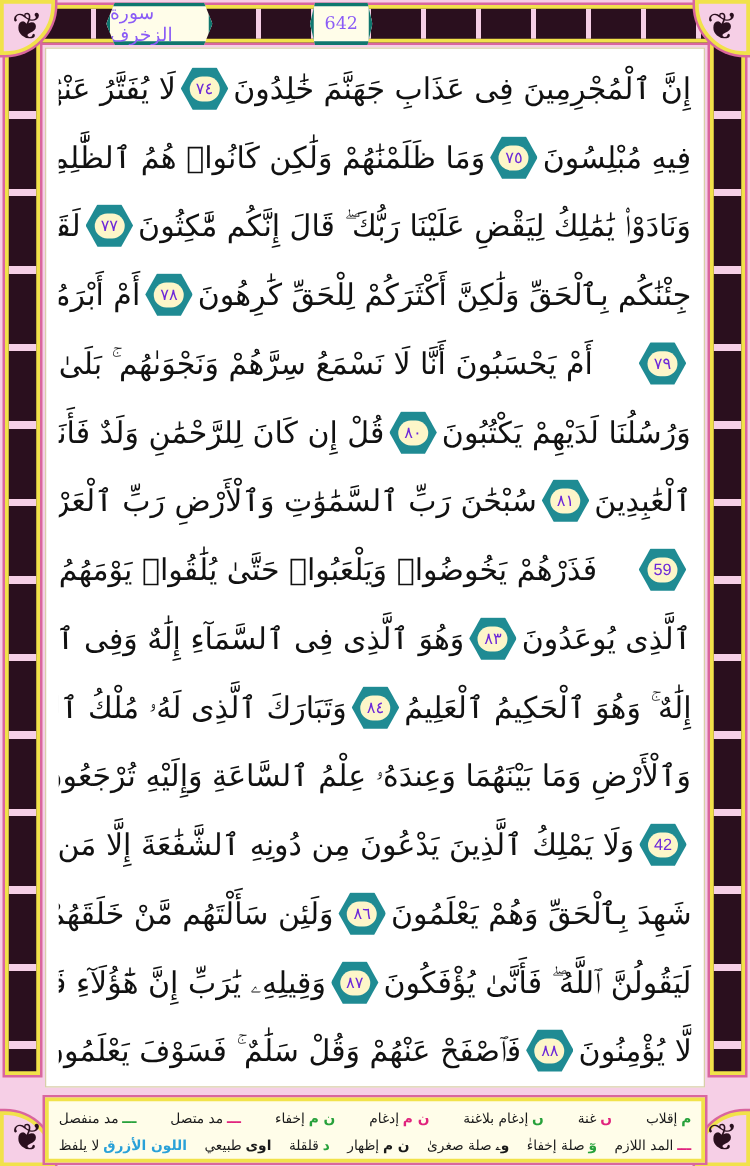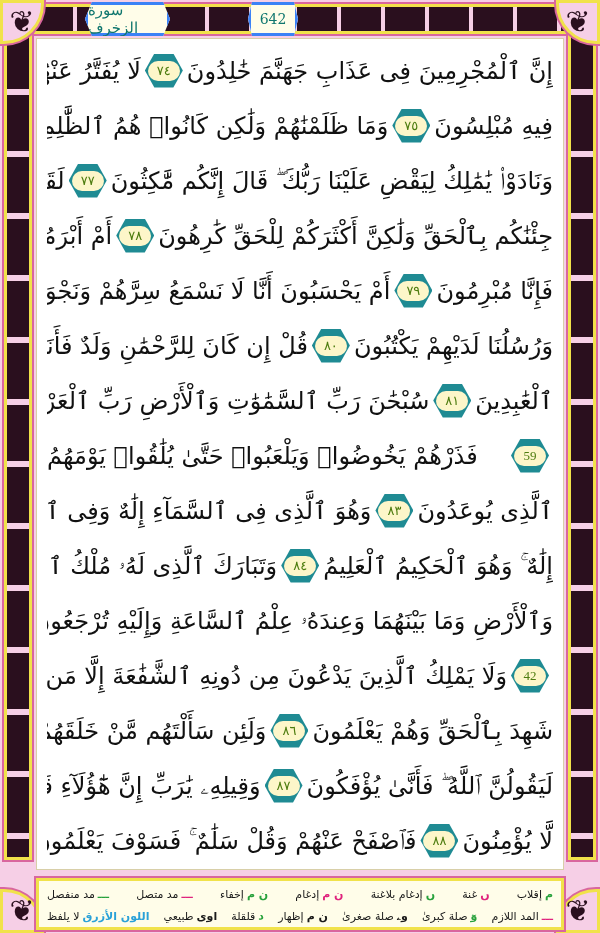--- a/index.html
+++ b/index.html
@@ -43,25 +43,25 @@
     }
     .corner.tl { left: 0; top: 0; border-radius: 0 0 40px 0; }
     .corner.tr { right: 0; top: 0; border-radius: 0 0 0 40px; }
     .corner.bl { left: 0; bottom: 0; border-radius: 0 40px 0 0; }
     .corner.br { right: 0; bottom: 0; border-radius: 40px 0 0 0; }
 
     
     .cartouche {
       position: absolute; top: 2px; height: 34px;
       background: #fffde9;
-      border: 3px solid #3b82f6;
+      border: 3px solid #0f766e;
       box-shadow: 0 0 0 2px #d9669e;
       clip-path: polygon(8% 0, 92% 0, 100% 50%, 92% 100%, 8% 100%, 0 50%);
       display: flex; align-items: center; justify-content: center;
-      color: #0f766e; font-family: "DejaVu Serif", serif;
+      color: #8b5cf6; font-family: "DejaVu Serif", serif;
     }
     .cartouche.surah { left: 85px; width: 85px; font-size: 15px; }
     .cartouche.page { left: 248px; width: 50px; font-size: 14px; }
     .cartouche.juz { left: 355px; width: 110px; font-size: 11px; }
 
     
     .text-box {
       position: absolute; left: 36px; top: 38px; width: 528px; height: 832px;
       background: #ffffff;
       border: 1px solid #d8cfa8;
@@ -88,24 +88,24 @@
       display: inline-flex; align-items: center; justify-content: center;
       width: 38px; height: 34px;
       margin: 0 4px;
       background: #1f8b93;
       clip-path: polygon(25% 0, 75% 0, 100% 50%, 75% 100%, 25% 100%, 0 50%);
       position: relative;
       flex: 0 0 auto;
     }
     .ayah-marker .num {
       display: flex; align-items: center; justify-content: center;
-      width: 32px; height: 20px; border-radius: 10px;
+      width: 24px; height: 20px; border-radius: 10px;
       background: #fdf6c9;
-      color: #4d7c0f;
-      font-size: 13px; font-family: Liberation Serif, serif;
+      color: #6d28d9;
+      font-size: 13px; font-family: Liberation Sans, sans-serif;
       direction: rtl;
     }
 
     
     .legend {
       position: absolute; left: 36px; top: 878px; width: 528px; height: 52px;
       background: #fffde9;
       border: 3px solid #f1e24a;
       box-shadow: 0 0 0 2px #d9669e;
       direction: rtl;
@@ -166,21 +166,20 @@
 
     <div class="line">
       <span class="seg">جِئْنَٰكُم بِٱلْحَقِّ وَلَٰكِنَّ أَكْثَرَكُمْ لِلْحَقِّ كَٰرِهُونَ</span>
       <span class="ayah-marker">
           <span class="num">٧٨</span>
         </span>
       <span class="seg">أَمْ أَبْرَمُوٓا۟ أَمْرًا</span>
     </div>
 
     <div class="line">
-      <span class="seg">فَإِنَّا مُبْرِمُونَ</span>
       <span class="ayah-marker">
           <span class="num">٧٩</span>
         </span>
       <span class="seg">أَمْ يَحْسَبُونَ أَنَّا لَا نَسْمَعُ سِرَّهُمْ وَنَجْوَىٰهُم ۚ بَلَىٰ</span>
     </div>
 
     <div class="line">
       <span class="seg">وَرُسُلُنَا لَدَيْهِمْ يَكْتُبُونَ</span>
       <span class="ayah-marker">
           <span class="num">٨٠</span>
@@ -288,21 +287,21 @@
           <span>مد منفصل</span>
         </span>
     </div>
     <div class="legend-row">
       <span class="legend-item">
           <span class="swatch c-pink">ـــ</span>
           <span>المد اللازم</span>
         </span>
       <span class="legend-item">
           <span class="swatch c-green">وٓ</span>
-          <span>صلة كبرىٰ</span>
+          <span>صلة إخفاءٰ</span>
         </span>
       <span class="legend-item">
           <span class="swatch">وۦ</span>
           <span>صلة صغرىٰ</span>
         </span>
       <span class="legend-item">
           <span class="swatch">ن م</span>
           <span>إظهار</span>
         </span>
       <span class="legend-item">

